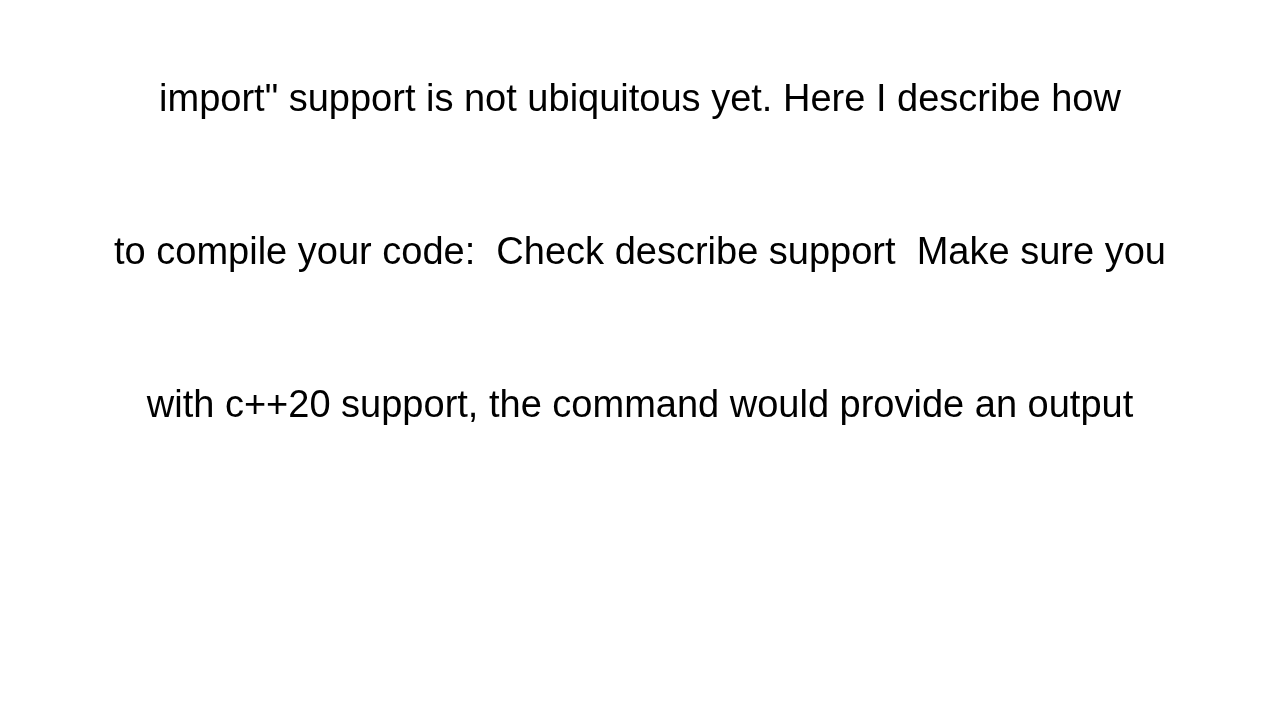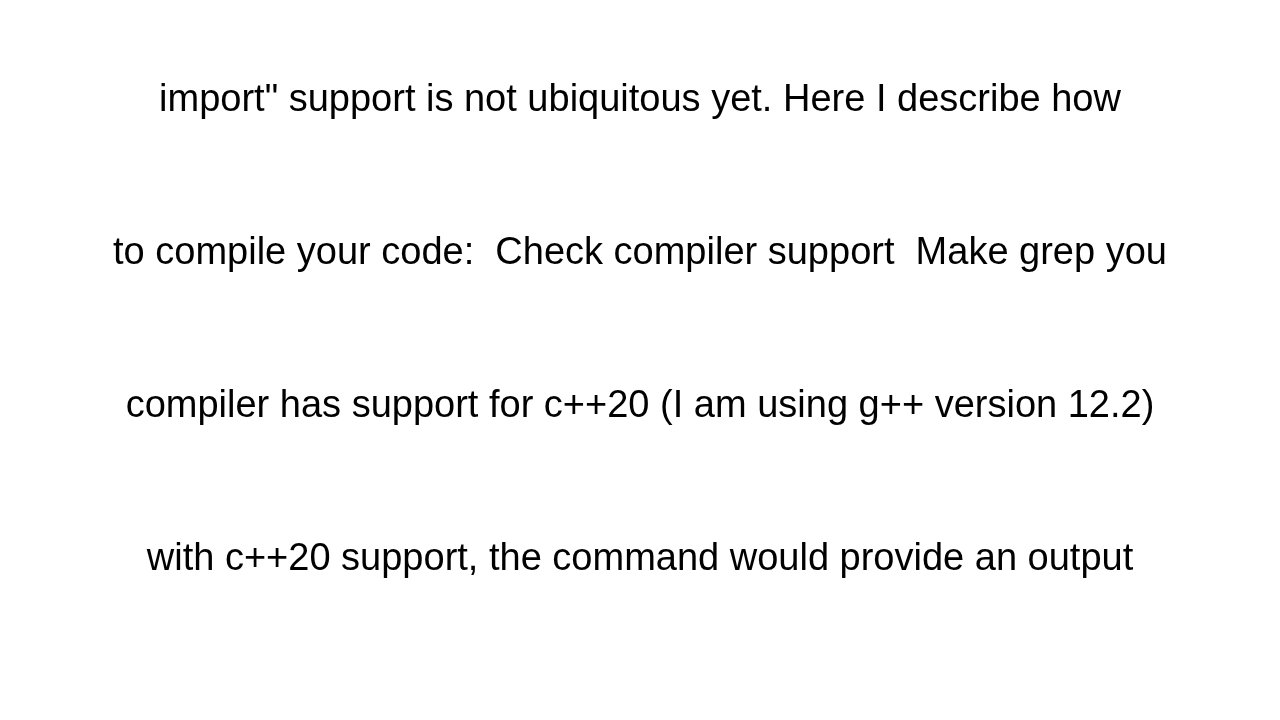--- a/index.html
+++ b/index.html
@@ -40,22 +40,21 @@
     display: block;
     white-space: pre-wrap;
   }
 </style>
 </head>
 <body>
 
 <div id="viewport">
   <div id="text-block">
     <span class="line">import" support is not ubiquitous yet. Here I describe how</span>
-    <span class="line">to compile your code:  Check compiler support  Make grep you</span>
-    <span class="line">compiler has support for c++20 (I am using g++ version 12.2)</span>
+    <span class="line">to compile your code:  Check describe support  Make sure you</span>
     <span class="line">with c++20 support, the command would provide an output</span>
     
     
     
     
     
     
     
     
     

